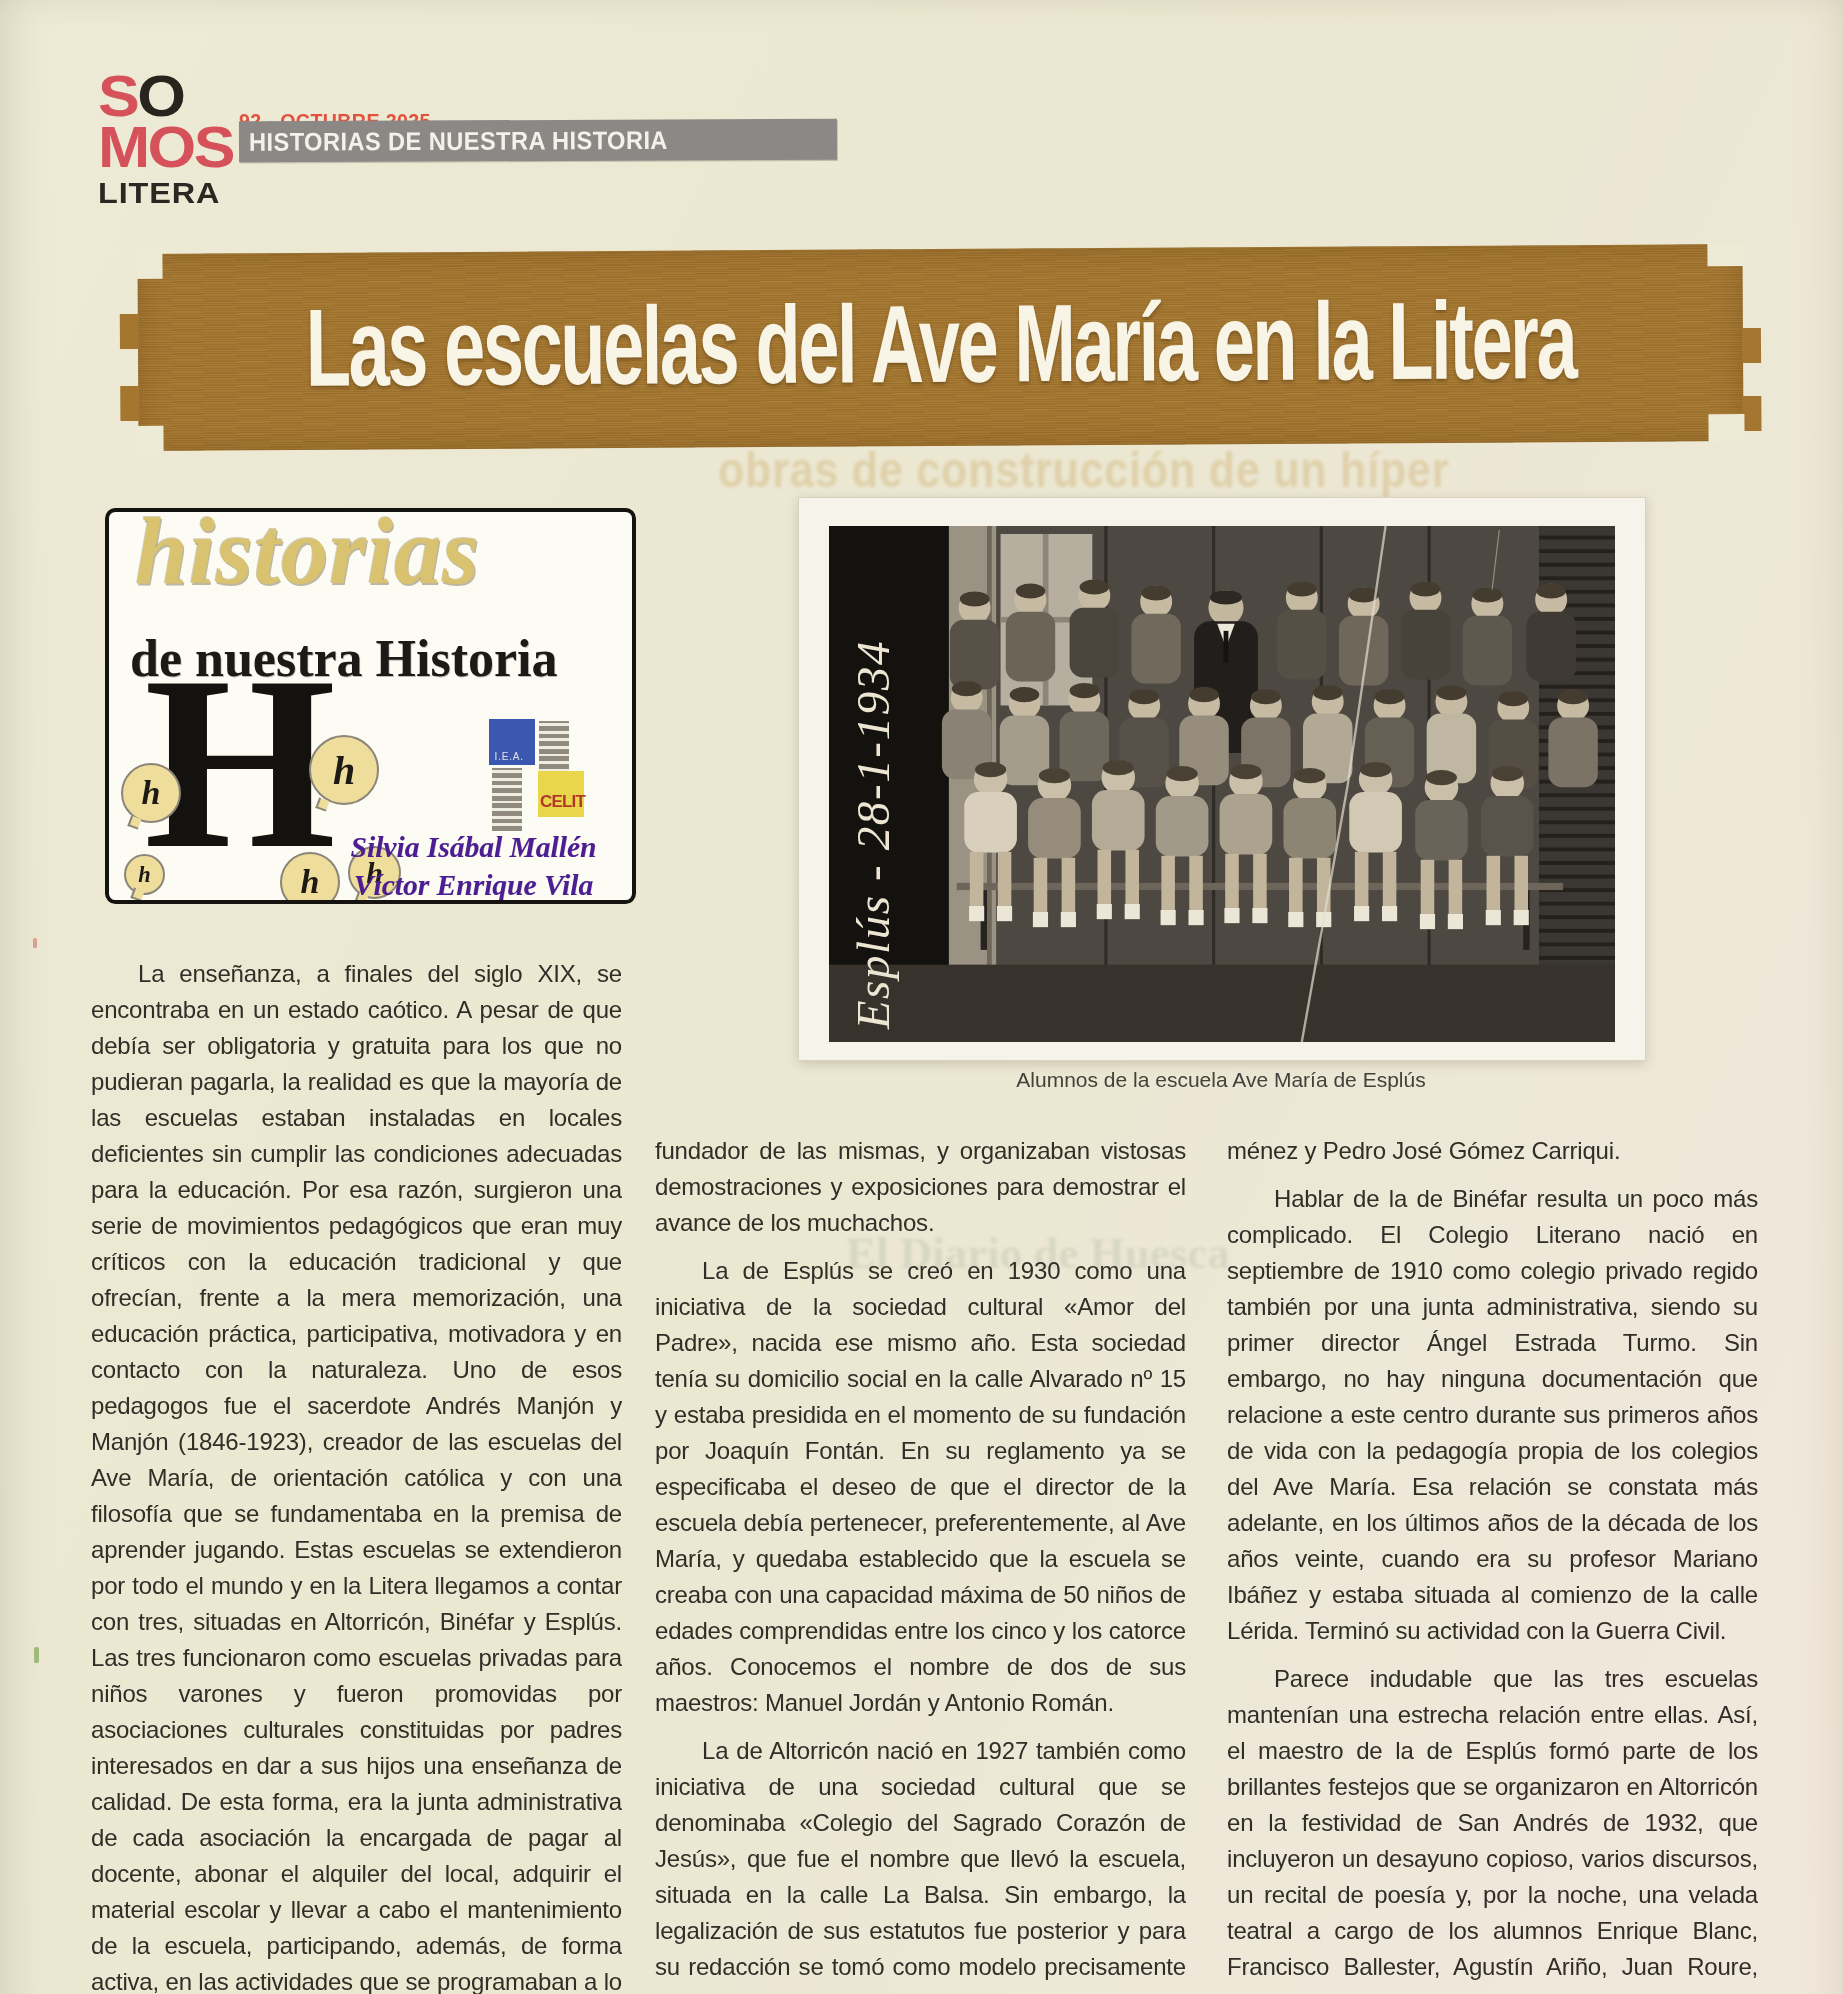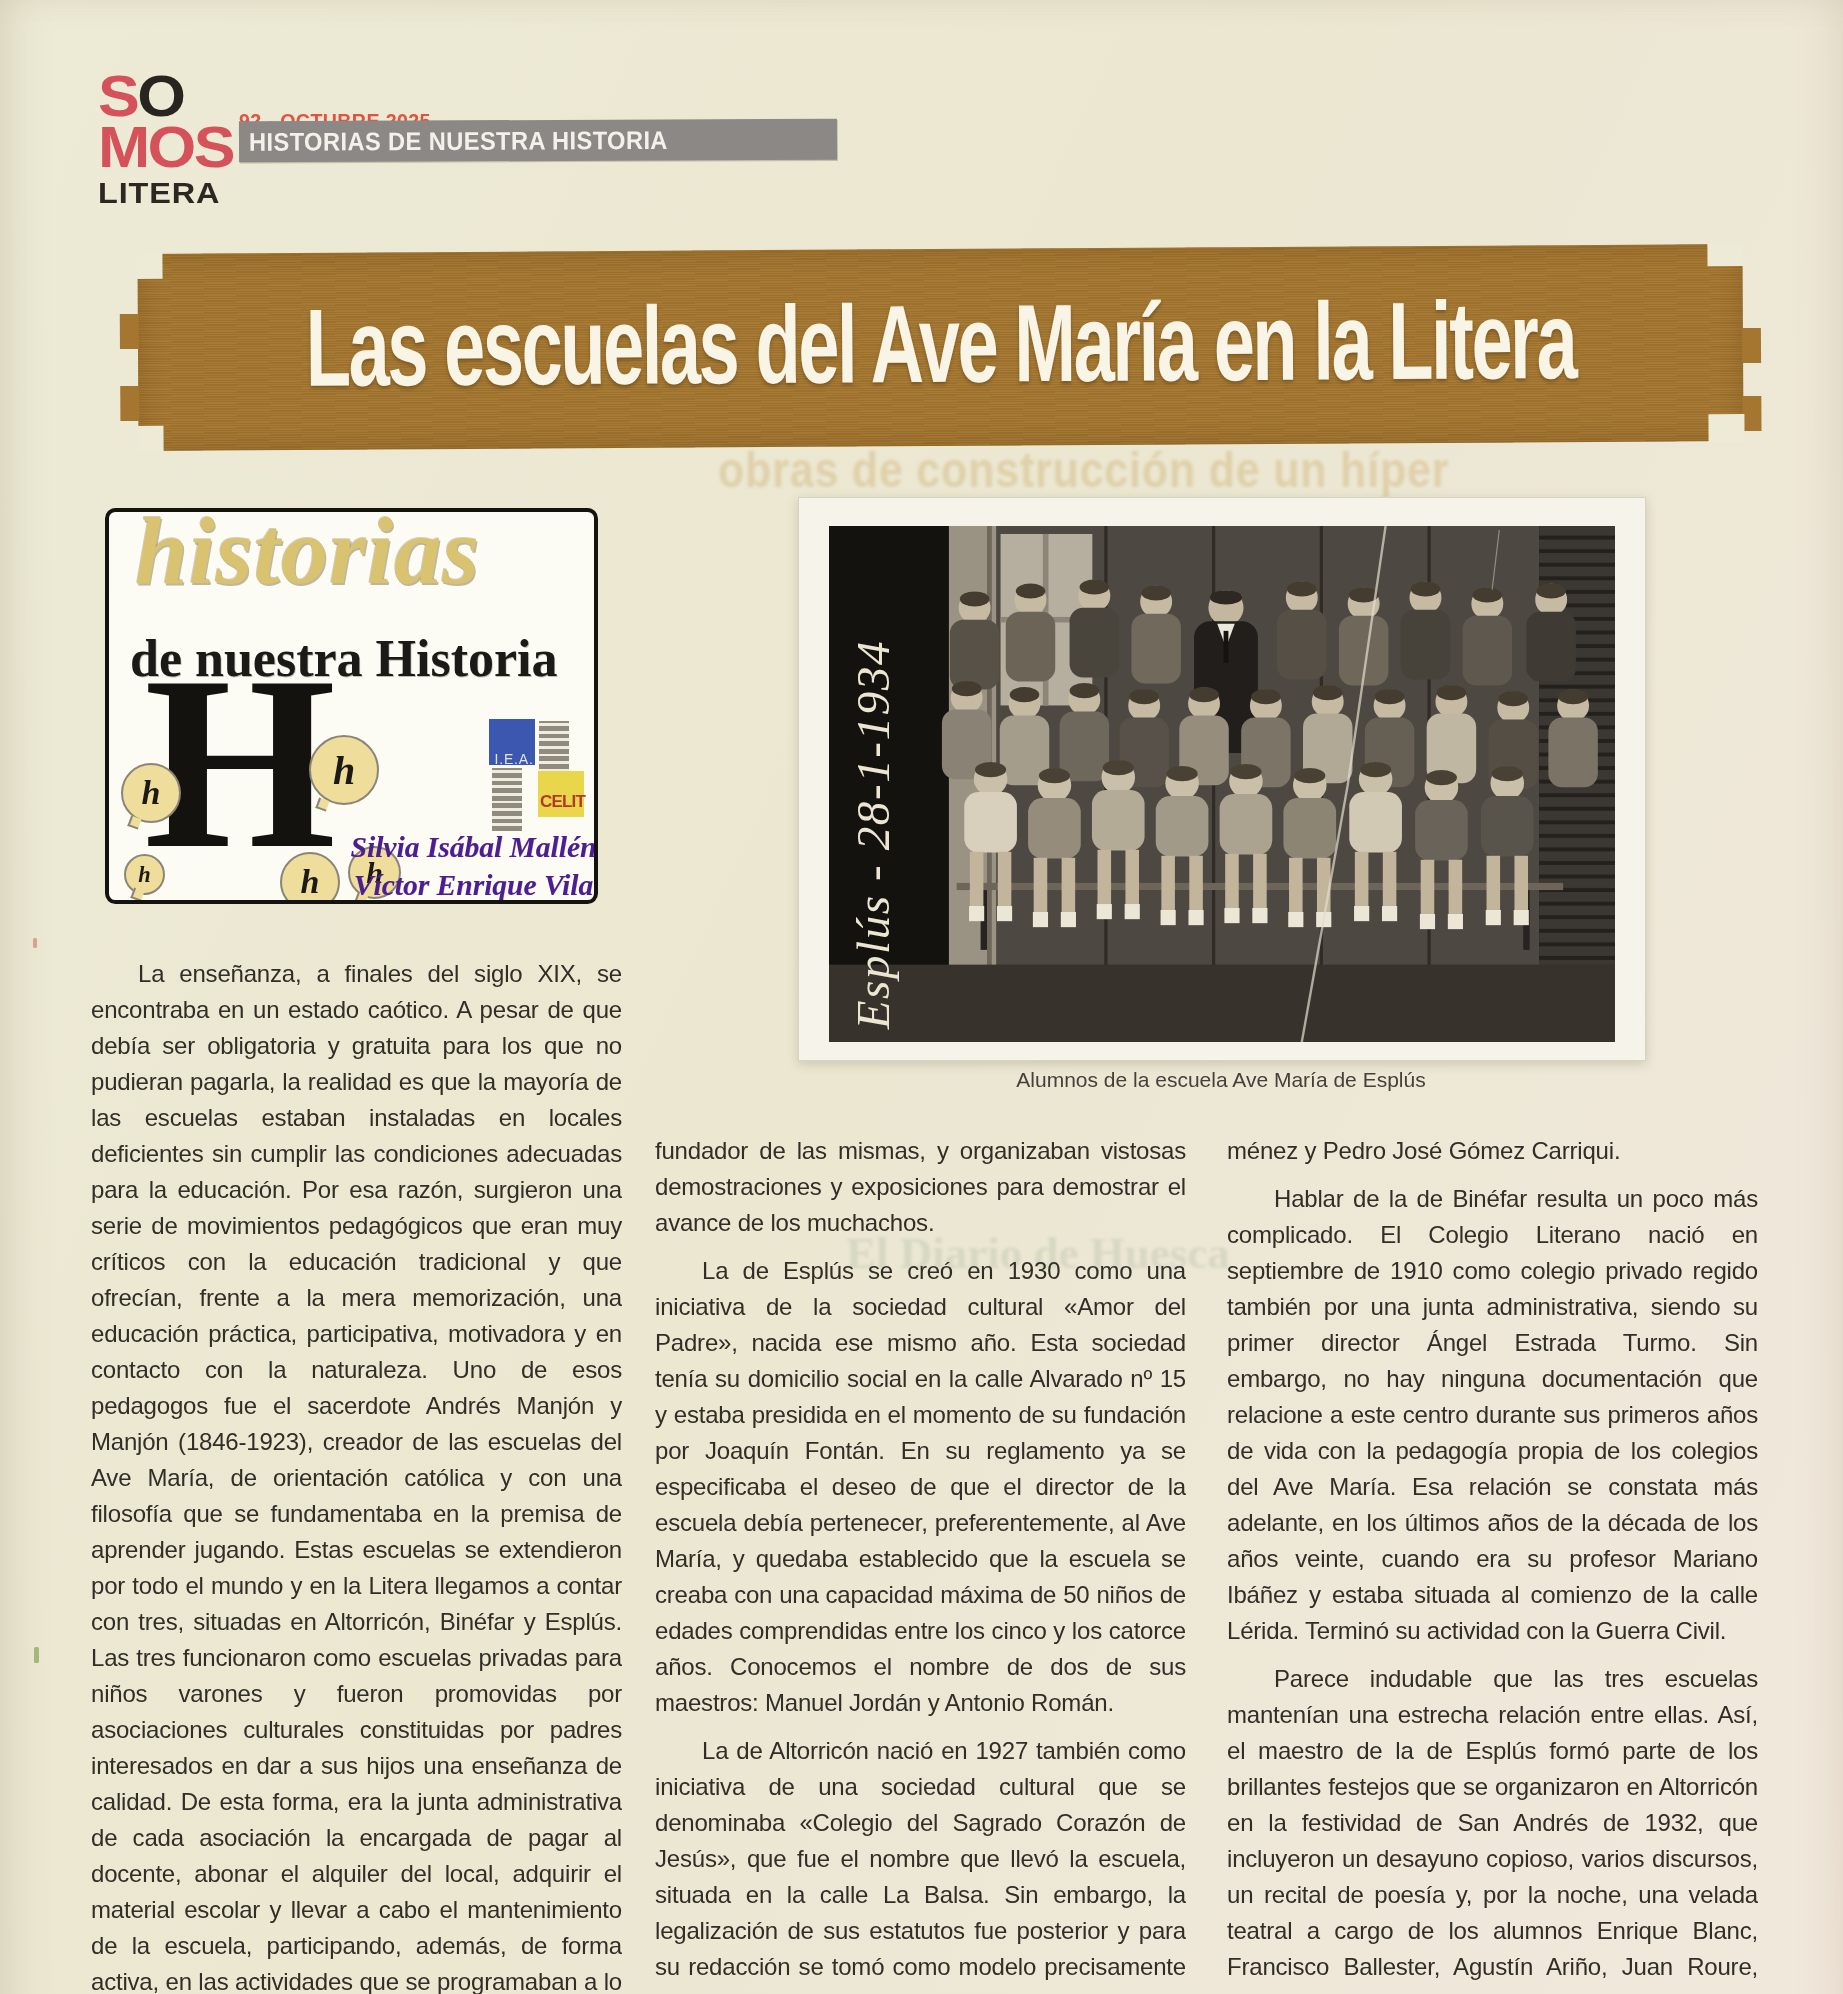--- a/index.html
+++ b/index.html
@@ -26,21 +26,21 @@
   .banner .tab{position:absolute;width:18.4px;height:35px;background:#a4762f;}
   .banner .cut{position:absolute;width:25.5px;height:25.5px;background:#edead5;}
   .banner-title{position:absolute;left:0;right:0;top:50%;transform:translateY(-54%) scale(.86,1.28);
     text-align:center;white-space:nowrap;font-weight:bold;font-size:86px;letter-spacing:-2.8px;
     color:#f8f4e6;text-shadow:0 2px 3.2px rgba(60,40,10,.35);}
   
   .ghost{position:absolute;filter:blur(1.6px);font-weight:bold;white-space:nowrap;pointer-events:none;}
   .ghost1{left:718px;top:446px;font-size:43px;color:rgba(195,150,70,.28);letter-spacing:0.8px;transform:scaleY(1.15);}
   .ghost2{left:846px;top:1227px;font-size:45px;font-family:"Liberation Serif",serif;color:rgba(110,140,112,.17);}
   
-  .hbox{position:absolute;left:105px;top:508px;width:493px;height:396px;background:#fdfcf4;
+  .hbox{position:absolute;left:105px;top:508px;width:531px;height:396px;background:#fdfcf4;
     border:4.8px solid #151310;border-radius:10.4px;box-sizing:border-box;overflow:hidden;}
   .hbox .script{position:absolute;left:26px;top:-16px;font-family:"Liberation Serif",serif;font-style:italic;font-weight:bold;
     font-size:95px;color:#d9c370;letter-spacing:0.8px;
     text-shadow:1.2px 1.6px 0 rgba(110,100,60,.45), -0.8px -0.8px 0 rgba(110,100,60,.3);}
   .hbox .subtitle{position:absolute;left:21px;top:117px;font-family:"Liberation Serif",serif;font-weight:bold;
     font-size:52px;color:#1c1a16;text-shadow:0.8px 0.8px 0 rgba(0,0,0,.25);}
   .hbox .bigH{position:absolute;left:35px;top:127px;font-family:"Liberation Serif",serif;font-weight:bold;
     font-size:247px;color:#14120e;line-height:1;}
   .bubble{position:absolute;border-radius:50%;background:#eedd9b;border:2.4px solid #8a8578;
     display:flex;align-items:center;justify-content:center;
@@ -51,21 +51,21 @@
   .b2{left:200px;top:223px;width:66px;height:66px;font-size:40px;}
   .b3{left:171px;top:340px;width:56px;height:56px;font-size:34px;}
   .b4{left:239px;top:334px;width:49px;height:49px;font-size:30px;}
   .b5{left:15px;top:342px;width:37px;height:37px;font-size:22.3px;}
   .org{position:absolute;left:380px;top:207px;width:101px;height:103px;}
   .org .sq-blue{position:absolute;left:0;top:0;width:46px;height:46px;background:#3c57b0;}
   .org .sq-yellow{position:absolute;left:49px;top:52px;width:46px;height:46px;background:#ead64b;}
   .org .tower{position:absolute;width:29.5px;height:63px;background:repeating-linear-gradient(0deg,#918b7f 0 4.8px,#efece0 4.8px 7.6px);}
   .org .t1{left:50px;top:1.6px;}
   .org .t2{left:3.2px;top:49px;}
-  .org .iea{position:absolute;left:5.6px;top:32px;font-size:14px;color:rgba(245,243,232,.9);letter-spacing:0.8px;}
+  .org .iea{position:absolute;left:5.6px;top:32px;font-size:10px;color:rgba(245,243,232,.9);letter-spacing:0.8px;}
   .org .celit{position:absolute;left:51px;top:73px;font-size:17px;font-weight:bold;color:#b2382c;letter-spacing:-0.8px;}
   .authors{position:absolute;left:223px;top:316px;width:283px;text-align:center;
     font-family:"Liberation Serif",serif;font-style:italic;font-weight:bold;font-size:29.5px;line-height:38px;
     color:#4c1d95;text-shadow:0.4px 0.4px 0 rgba(0,0,0,.25);}
   
   .photo-frame{position:absolute;left:798px;top:497px;width:846px;height:562px;background:#f6f4ea;
     border:0.4px solid #d9d4c2;box-shadow:0 3.2px 10.4px rgba(90,80,55,.22);}
   .photo-frame svg{position:absolute;left:30px;top:28px;width:786px;height:516px;}
   .caption{position:absolute;left:798px;top:1068px;width:846px;text-align:center;
     font-size:21px;color:#45413a;}

